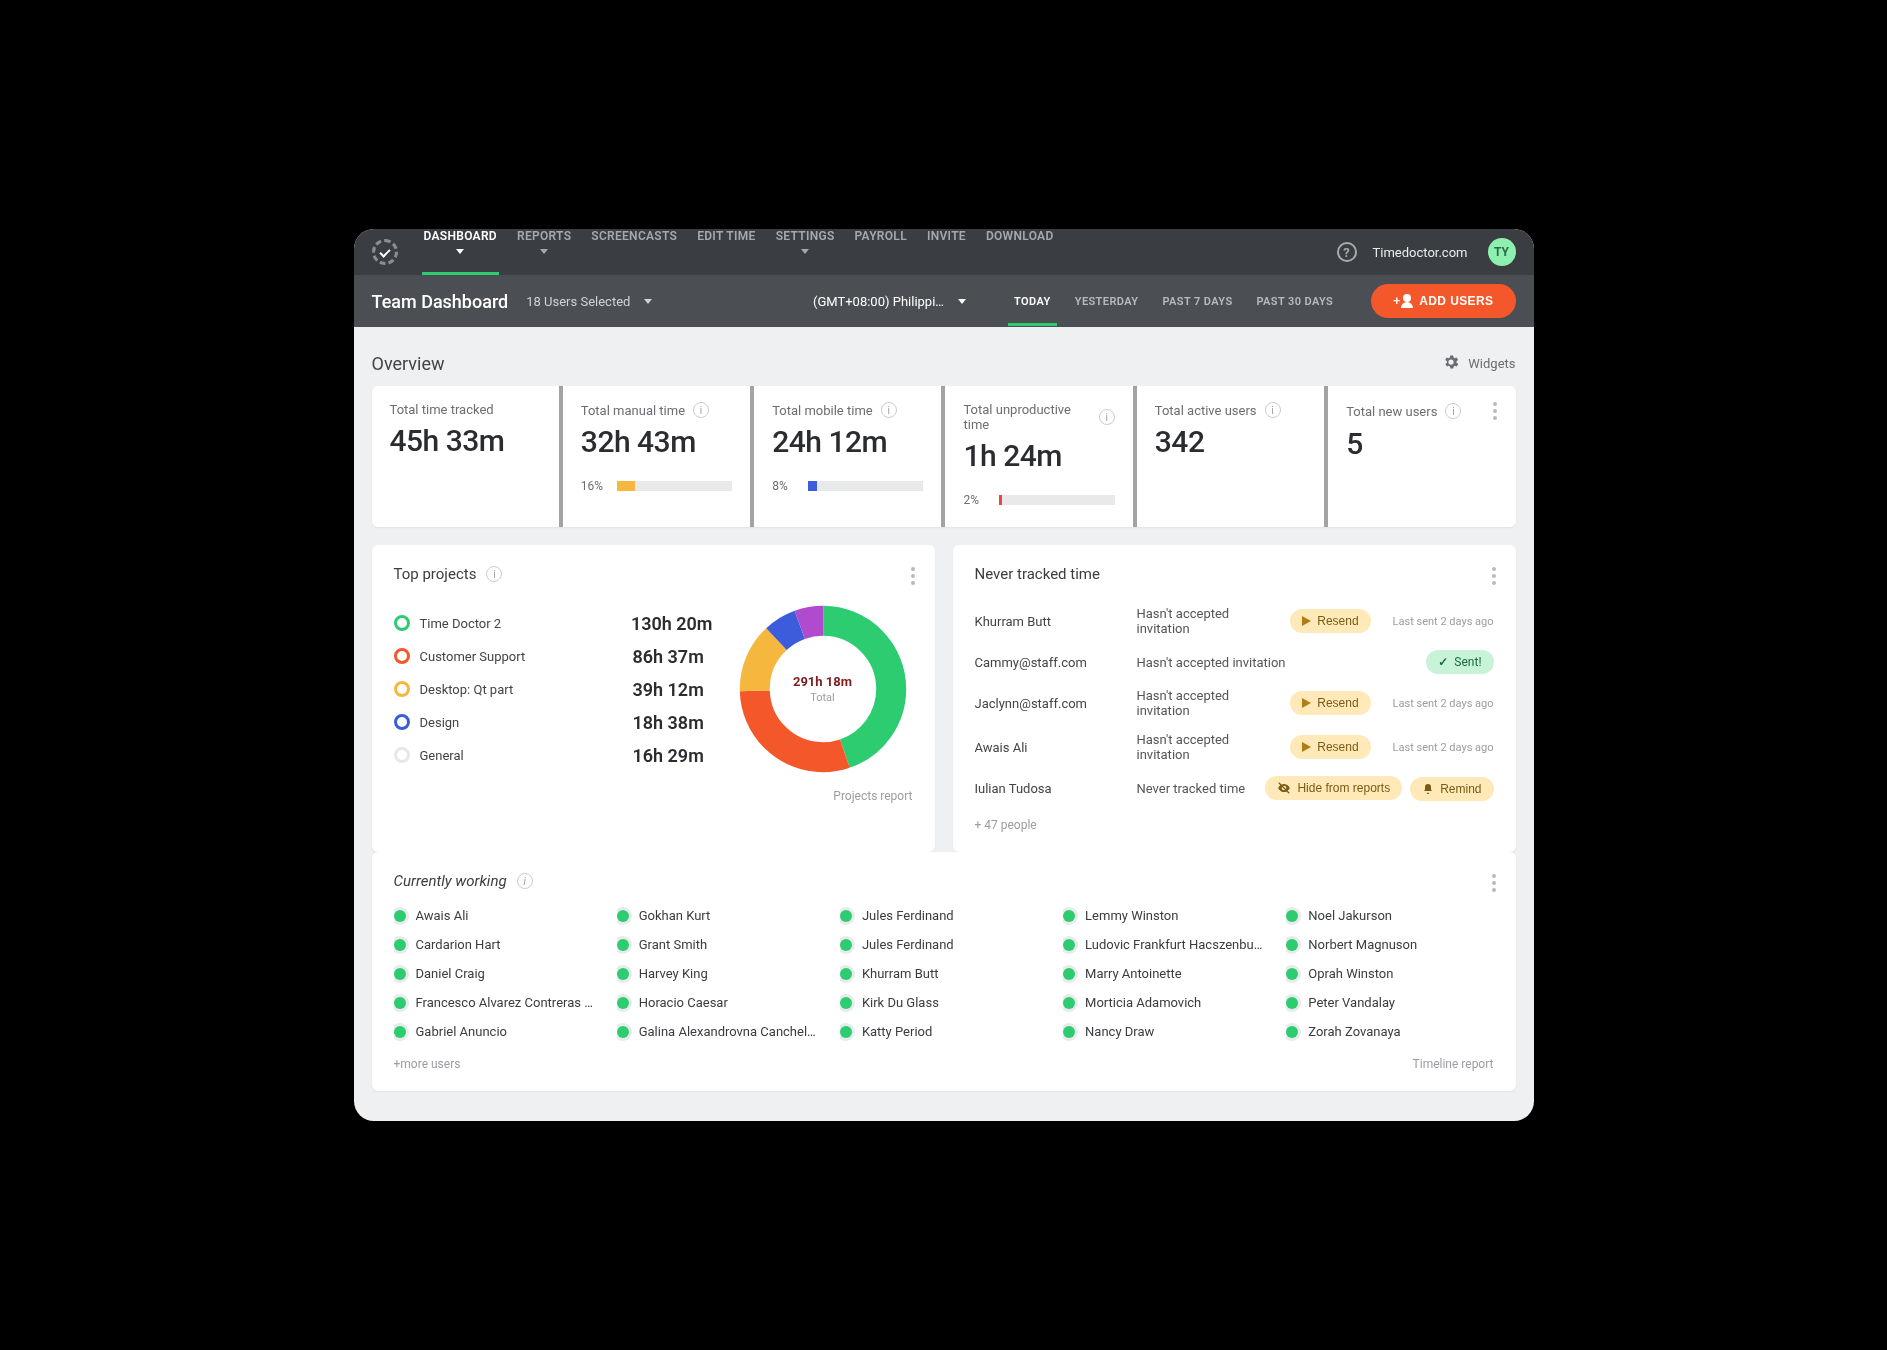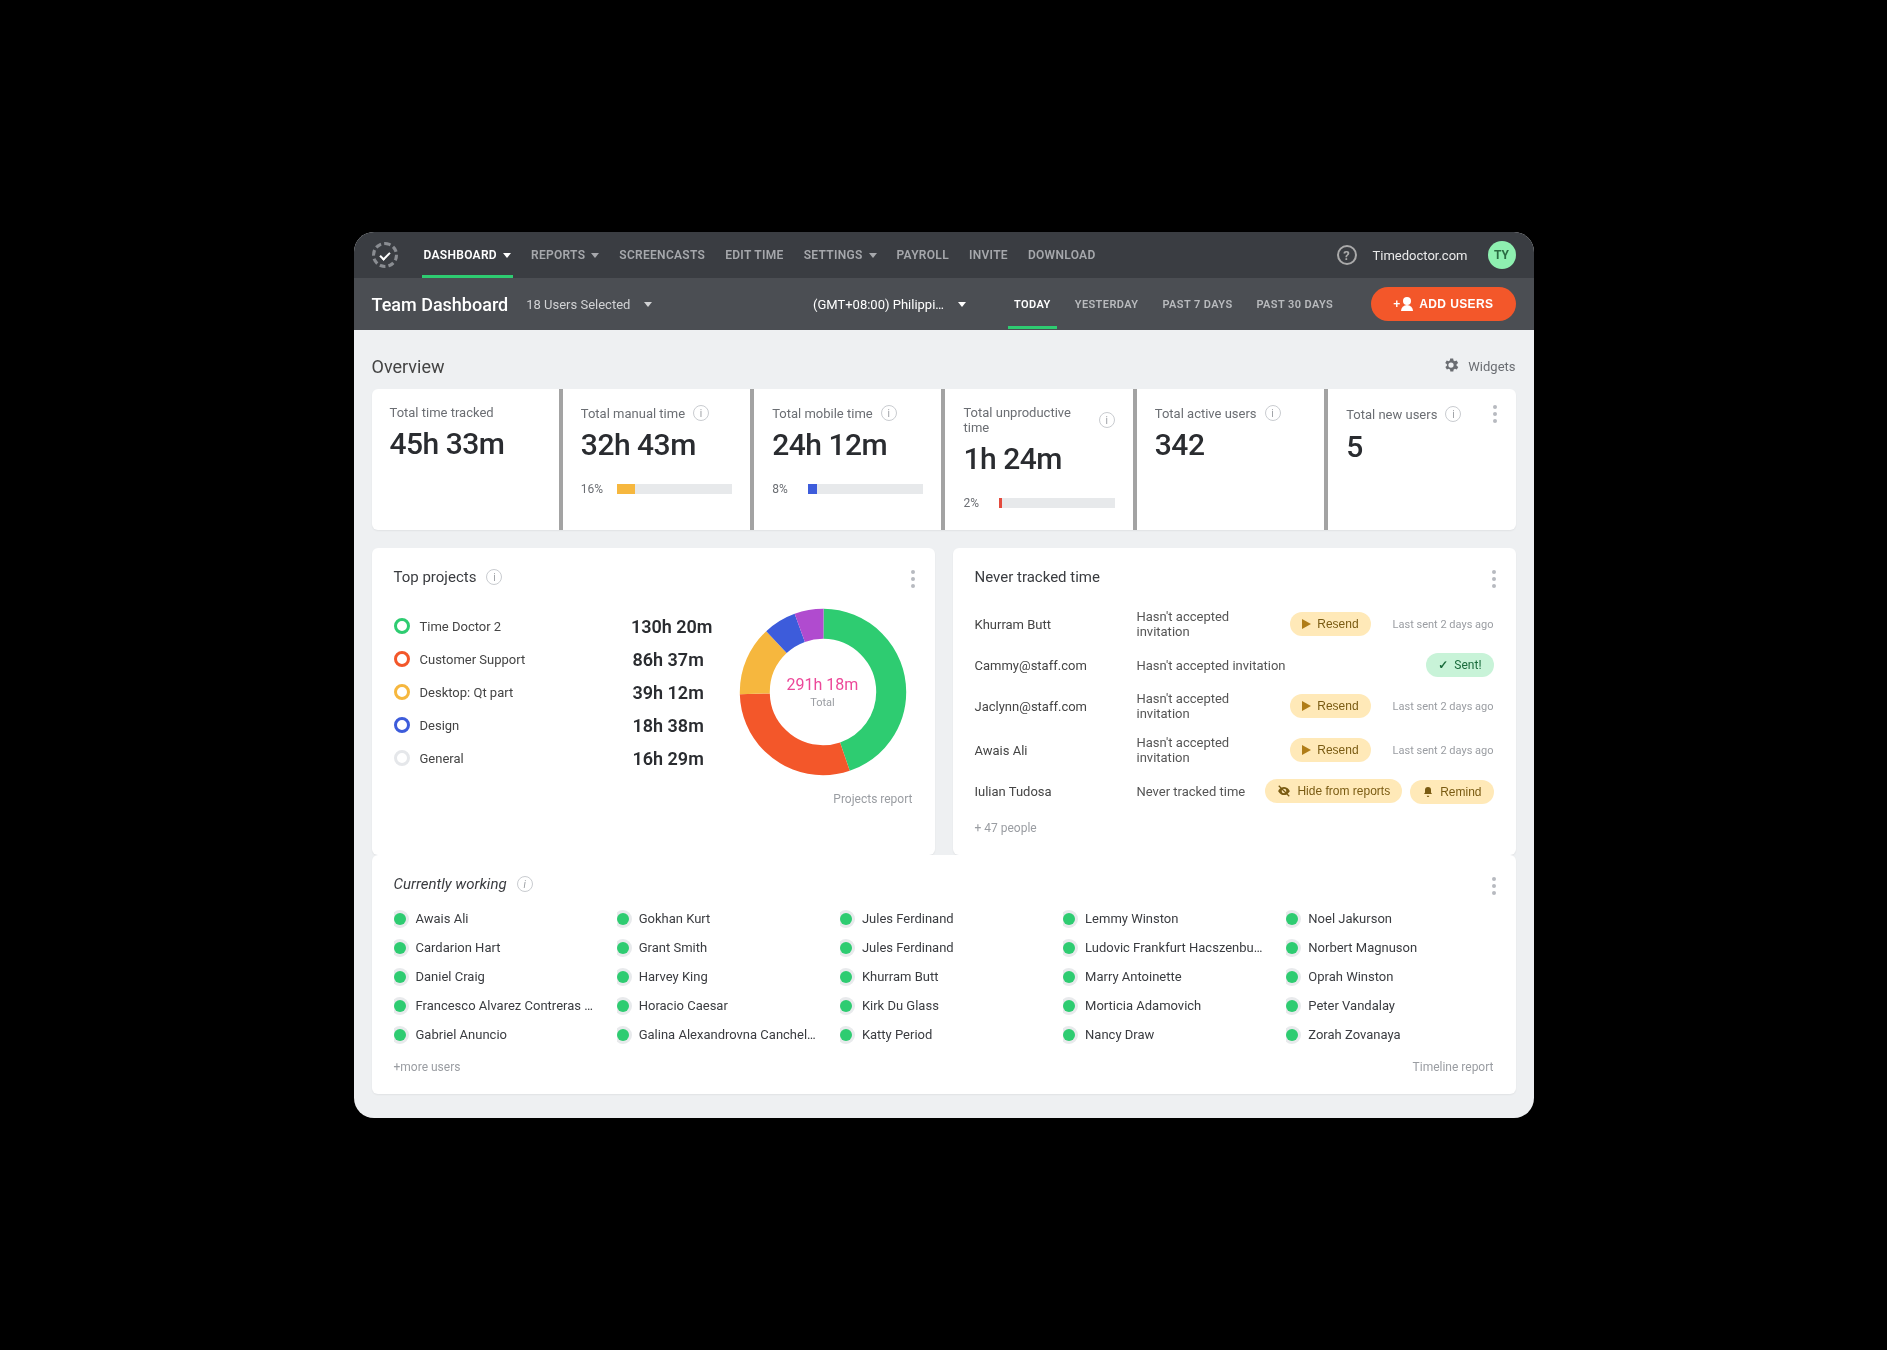--- a/index.html
+++ b/index.html
@@ -48,20 +48,21 @@
     font-size: 12px;
     font-weight: 600;
     padding: 0 10px;
     height: 100%;
     display: flex;
     align-items: center;
     gap: 6px;
     letter-spacing: .3px;
     cursor: pointer;
     position: relative;
+    flex-direction: column;
   }
   .nav-item.active { color: #fff; }
   .nav-item.active::after {
     content:""; position:absolute; bottom:0; left:8px; right:8px; height:3px;
     background:#2ecc71;
   }
   .chev-down { width:0;height:0;border-left:4px solid transparent;border-right:4px solid transparent;border-top:5px solid currentColor; }
   .nav-spacer { flex:1; }
   .help-icon {
     width:20px;height:20px;border:2px solid #aaa;border-radius:50%;
@@ -89,21 +90,21 @@
     display:flex;align-items:center;gap:8px;letter-spacing:.4px;cursor:pointer;border:none;
     margin-left:20px;
   }
   .add-user-icon {
     width:18px;height:14px;position:relative;
   }
   .add-user-icon::before{content:"";position:absolute;right:0;top:0;width:8px;height:8px;border-radius:50%;background:#fff;}
   .add-user-icon::after{content:"";position:absolute;right:-2px;bottom:0;width:12px;height:6px;border-radius:6px 6px 0 0;background:#fff;}
   .plus-mini{position:absolute;left:0;top:2px;color:#fff;font-size:12px;line-height:10px;}
   
-  .content { padding: 20px 18px 24px; }
+  .content { padding: 20px 18px 30px; }
   .section-header { display:flex;align-items:center;justify-content:space-between;margin:6px 0 12px; }
   .section-title { font-size:18px; color:#444; }
   .widgets-btn { display:flex;align-items:center;gap:8px;color:#6a6d72;font-size:13px;cursor:pointer; }
   .gear-icon svg { width:18px;height:18px;fill:#6a6d72; }
   .card {
     background:#fff;border-radius:6px;box-shadow:0 1px 2px rgba(0,0,0,.06);
   }
   
   .kpi-row { display:flex;background:#fff;border-radius:6px;overflow:hidden; }
   .kpi { flex:1;padding:16px 18px 20px;border-right:4px solid #a3a3a3;min-width:0; }
@@ -124,21 +125,21 @@
   .card .more-vert.topright { position:absolute;top:22px;right:20px; }
   
   .proj-wrap { display:flex;align-items:center;gap:20px; }
   .proj-list { flex:1; }
   .proj-row { display:flex;align-items:center;gap:10px;padding:6px 0; }
   .ring { width:16px;height:16px;border-radius:50%;border:3px solid;flex:none; }
   .proj-name { font-size:13px;color:#444;flex:1; }
   .proj-time { font-size:18px;font-weight:600;color:#2a2c30;min-width:80px; }
   .donut-wrap { width:180px;height:180px;position:relative;flex:none; }
   .donut-center { position:absolute;inset:0;display:flex;flex-direction:column;align-items:center;justify-content:center; }
-  .donut-center .big{font-size:16px;font-weight:400;color:#ec4899;}
+  .donut-center .big{font-size:13px;font-weight:700;color:#7f1d1d;}
   .donut-center .small{font-size:11px;color:#9a9da2;margin-top:2px;}
   .card-footer-link { text-align:right;font-size:12px;color:#9a9da2;margin-top:10px;cursor:pointer; }
   
   .nt-row { display:flex;align-items:center;gap:12px;padding:7px 0;font-size:13px; }
   .nt-name { width:150px;color:#444; }
   .nt-status { flex:1;color:#555; }
   .pill { border-radius:16px;padding:5px 12px;font-size:12px;display:inline-flex;align-items:center;gap:6px;cursor:pointer;border:none; }
   .pill-resend { background:#ffe9b8;color:#7a5b12; }
   .pill-sent { background:#c8f3d8;color:#1a6b3c; }
   .pill-hide { background:#ffe9b8;color:#7a5b12; }

